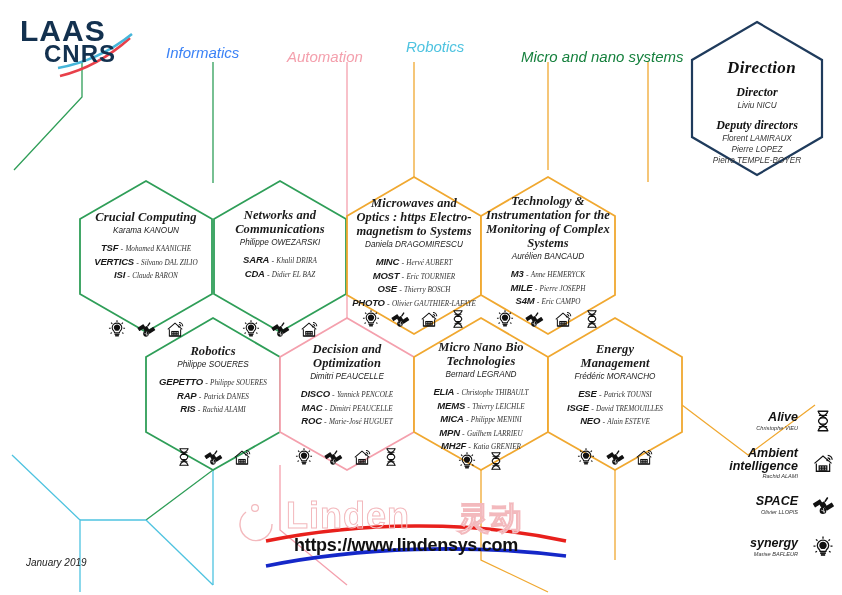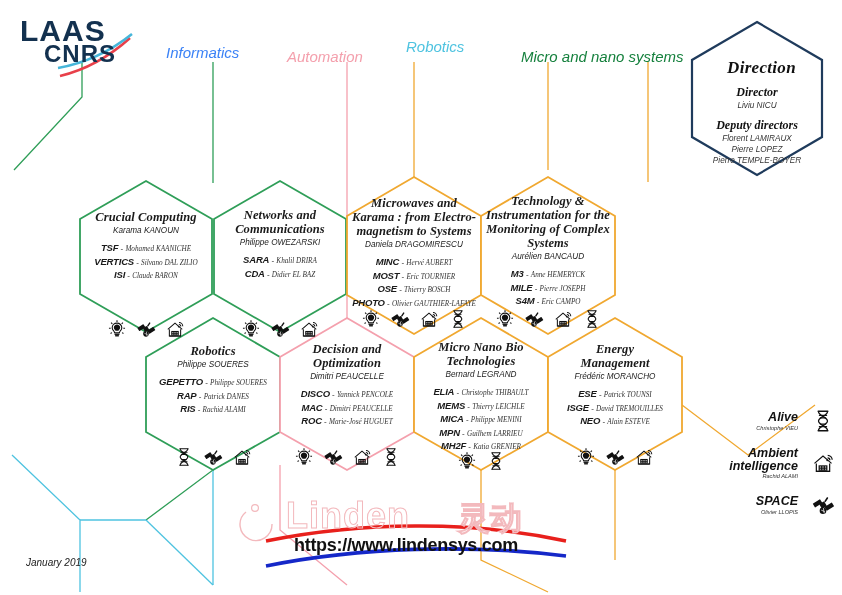--- a/index.html
+++ b/index.html
@@ -313,21 +313,21 @@
         </svg>
         <svg class="icon-svg" width="22" height="22" viewBox="0 0 32 32">
           <use href="#sym-satellite"></use>
         </svg>
         <svg class="icon-svg" width="22" height="22" viewBox="0 0 32 32">
           <use href="#sym-house"></use>
         </svg>
       </div>
       <div class="hexblock" style="left: 342px; top: 196px; width: 144px;">
         <div class="hx-title">Microwaves and
-Karama : from Electro-
+Optics : https Electro-
 magnetism to Systems</div>
         <div class="hx-head">Daniela DRAGOMIRESCU</div>
         <div class="hx-teams">
           <div class="hx-team"><span class="hx-code">MINC</span> - <span class="hx-person">Hervé AUBERT</span></div>
           <div class="hx-team"><span class="hx-code">MOST</span> - <span class="hx-person">Eric TOURNIER</span></div>
           <div class="hx-team"><span class="hx-code">OSE</span> - <span class="hx-person">Thierry BOSCH</span></div>
           <div class="hx-team"><span class="hx-code">PHOTO</span> - <span class="hx-person">Olivier GAUTHIER-LAFAYE</span></div>
         </div>
       </div>
       <div style="position: absolute; display: flex; gap: 7px; justify-content: center; left: 354px; top: 308px; width: 120px;">
@@ -497,20 +497,31 @@
         <div class="leg-txt">
           <div class="leg-label">SPACE</div>
           <div class="leg-person">Olivier LLOPIS</div>
         </div>
         <div class="leg-ico">
           <svg class="icon-svg" width="26" height="26" viewBox="0 0 32 32">
             <use href="#sym-satellite"></use>
           </svg>
         </div>
       </div>
+      <div class="leg-row">
+        <div class="leg-txt">
+          <div class="leg-label">synergy</div>
+          <div class="leg-person">Marise BAFLEUR</div>
+        </div>
+        <div class="leg-ico">
+          <svg class="icon-svg" width="26" height="26" viewBox="0 0 32 32">
+            <use href="#sym-bulb"></use>
+          </svg>
+        </div>
+      </div>
     </div>
 
   <div class="datetxt">January 2019</div>
 
   <div class="wm">
     <div class="wm-word">Linden</div>
     <div class="wm-cjk">灵动</div>
     <div class="wm-url">https://www.lindensys.com</div>
   </div>
 

